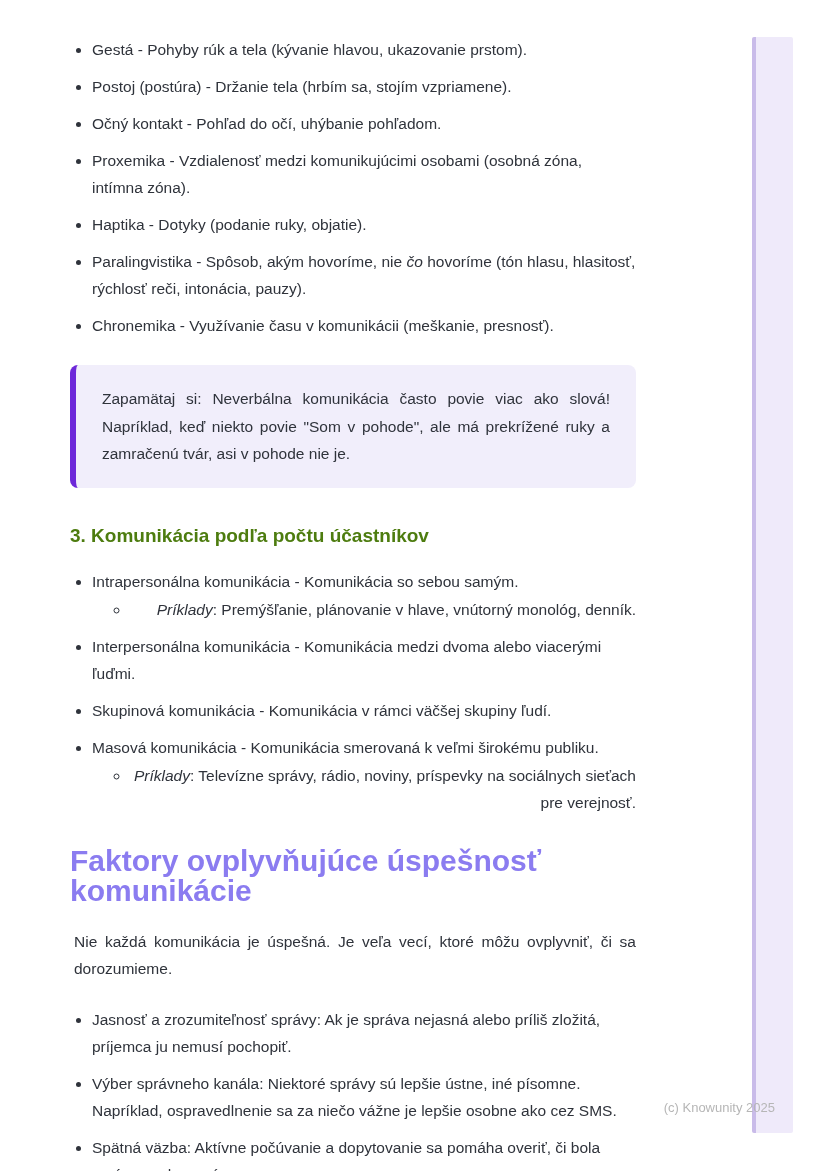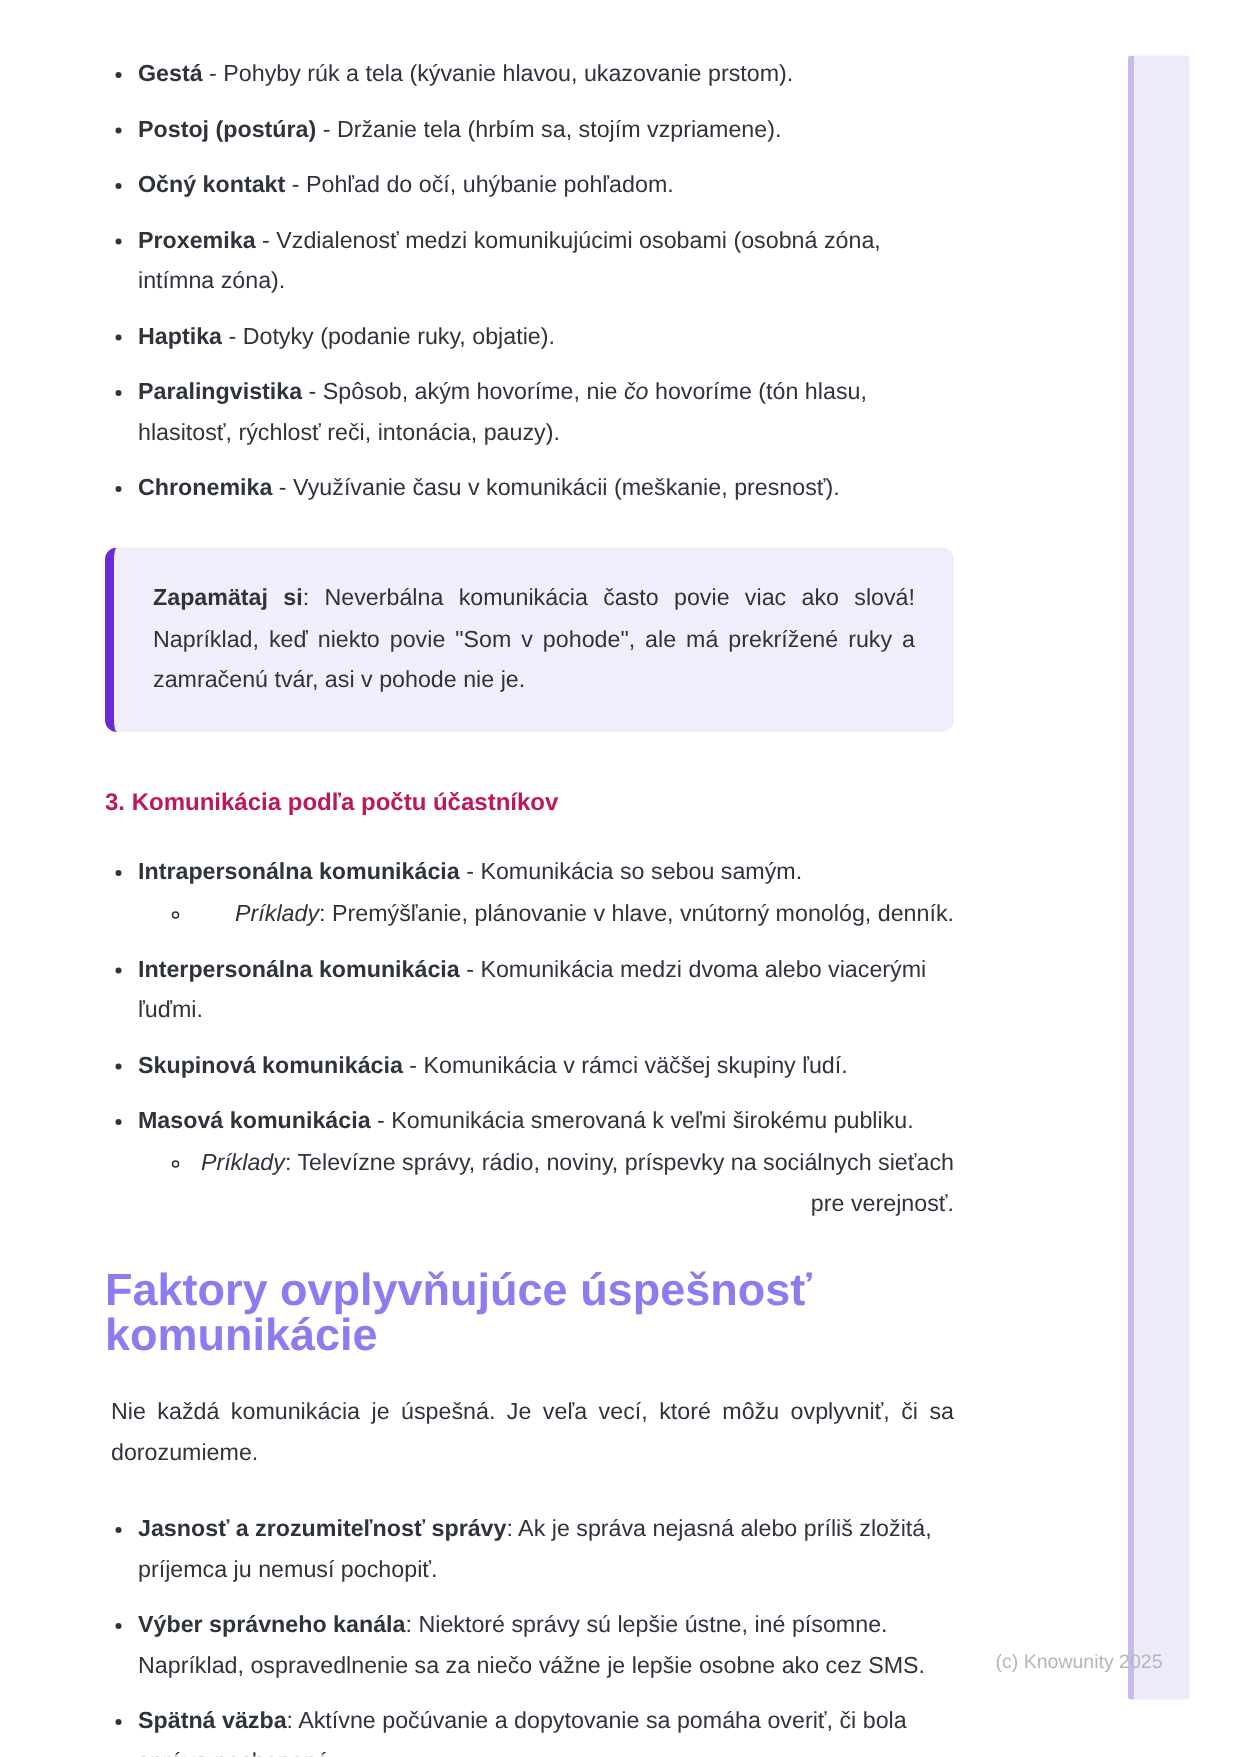--- a/index.html
+++ b/index.html
@@ -39,37 +39,37 @@
     padding-left: 38px;
     list-style: circle;
     text-align: right;
   }
   ul.sublist > li {
     margin-bottom: 0;
   }
   .group {
     margin-bottom: 15px;
   }
-  b.term { font-weight: 700; }
+  b.term { font-weight: 400; }
   .callout {
     margin-top: 26px;
     background: #f1eefb;
     border-left: 6px solid #6d28d9;
     border-radius: 8px;
     padding: 20px 26px 20px 26px;
     text-align: justify;
     line-height: 27.5px;
   }
   .callout p { margin: 0; }
   h3.sec-heading {
     margin: 36px 0 20px 0;
-    font-size: 16px;
+    font-size: 19px;
     line-height: 24px;
     font-weight: 700;
-    color: #be185d;
+    color: #4d7c0f;
   }
   h2.big-heading {
     margin: 30px 0 22px 0;
     font-size: 30px;
     line-height: 30px;
     font-weight: 700;
     color: #8b7cf0;
   }
   p.intro {
     margin: 0 0 24px 4px;

